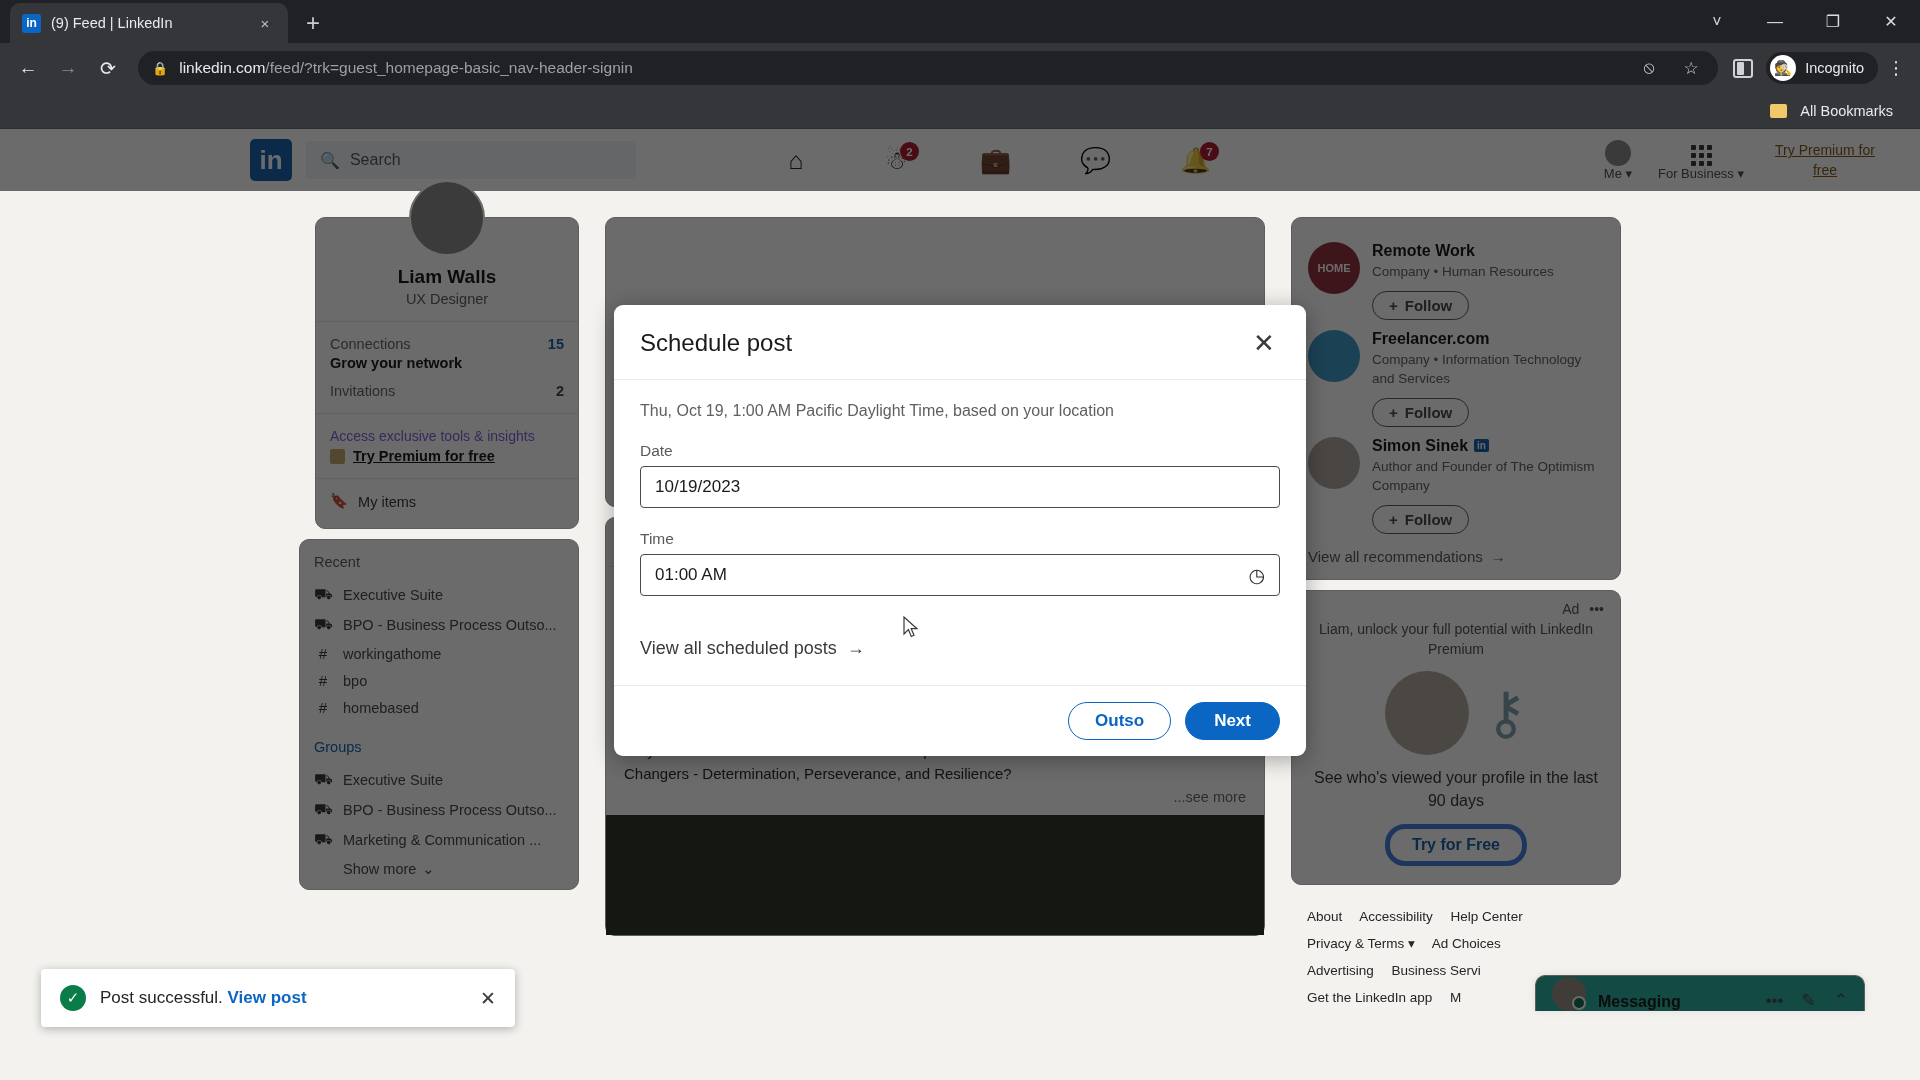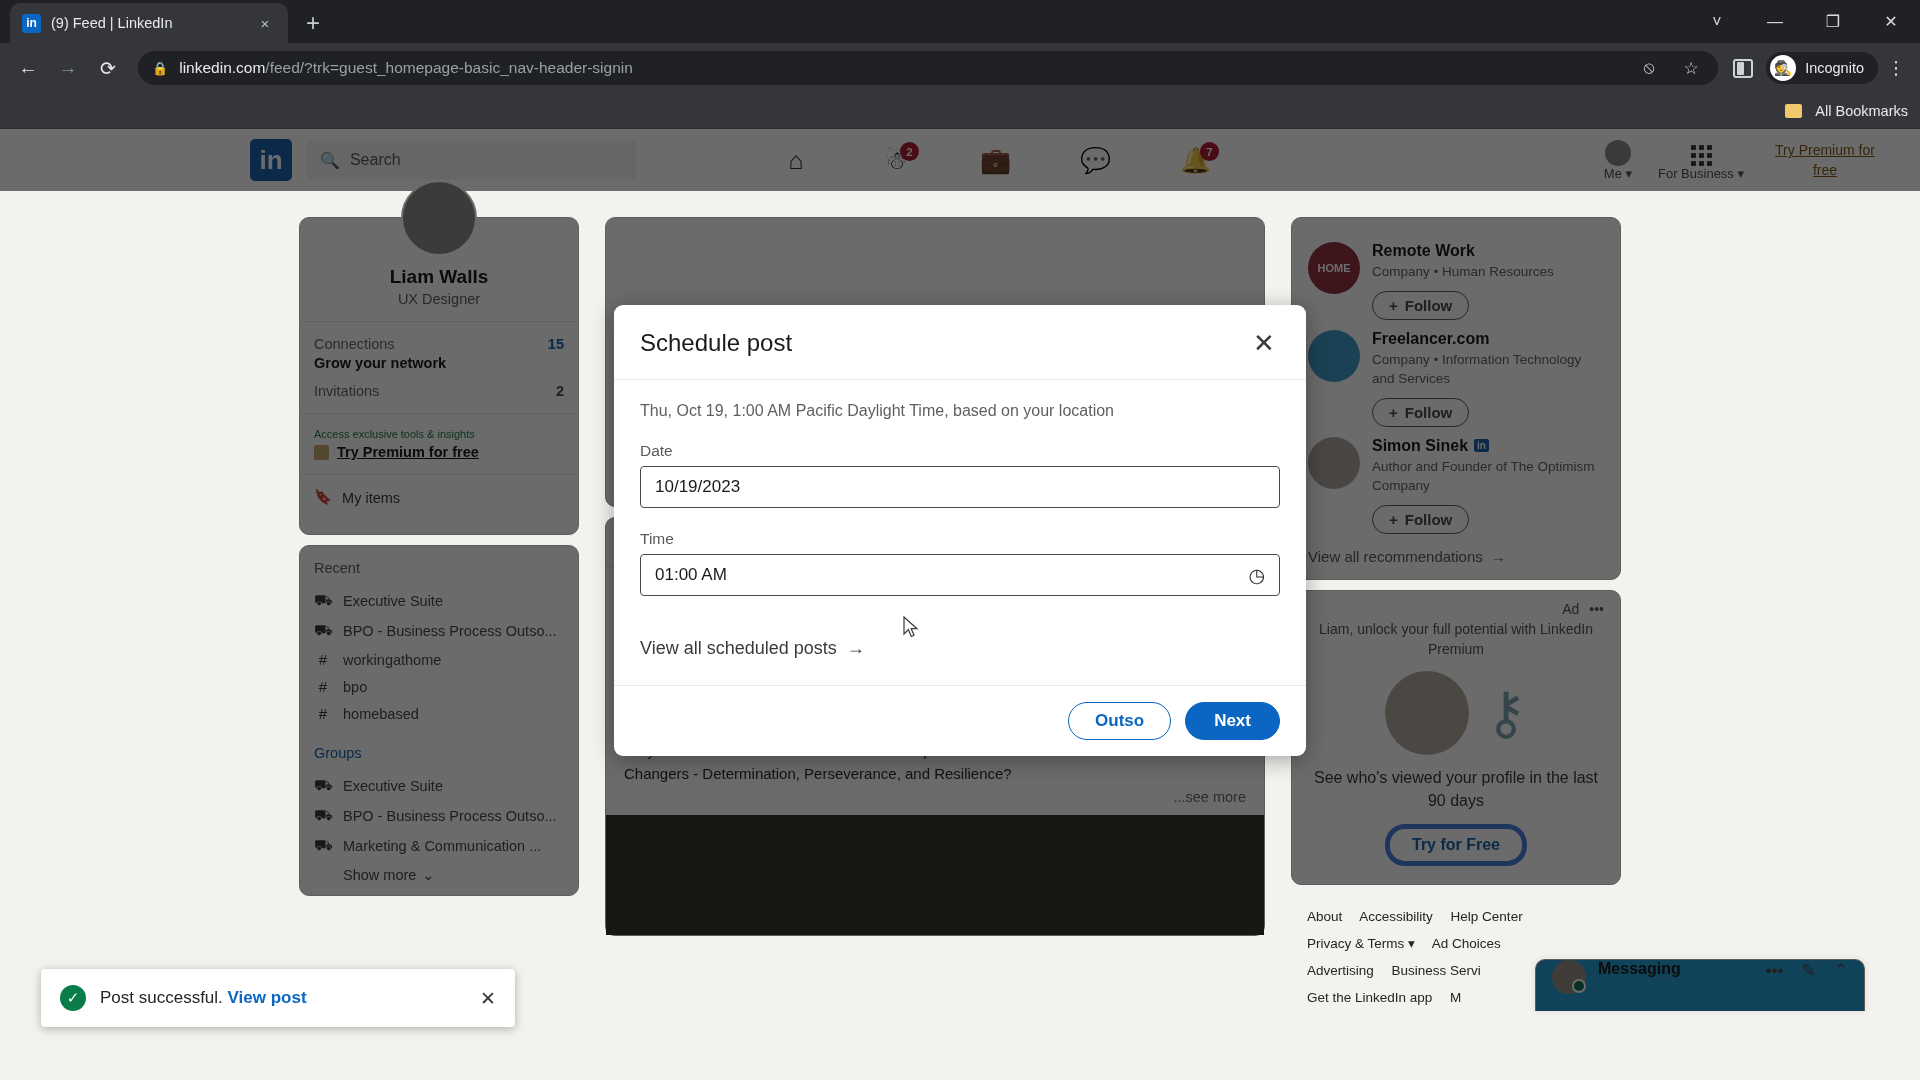--- a/index.html
+++ b/index.html
@@ -89,21 +89,21 @@
   }
   .incog-avatar {
     width: 26px; height: 26px; border-radius: 50%; background: #fff;
     display:flex;align-items:center;justify-content:center;font-size:15px;color:#202124;
   }
   .incognito-pill span { color: #e8eaed; font-size: 14.5px; }
   .kebab { color: #e8eaed; font-size: 18px; width: 28px; text-align: center; letter-spacing: 0; }
 
   .bookmarkbar {
     height: 36px; background: #35363a; display: flex; align-items: center;
-    justify-content: flex-end; padding-right: 12px; gap: 13px;
+    justify-content: flex-end; padding-right: 27px; gap: 13px;
     border-bottom: 1px solid #2b2c2f;
   }
   .bm-folder { width: 17px; height: 14px; background: #f1c96b; border-radius: 2px 2px 2px 2px; }
   .bookmarkbar span { color: #e8eaed; font-size: 14.5px; }
 
   
   .page {
     position: absolute; top: 129px; left: 0; width: 1920px; height: 951px;
     background: #f4f2ee; overflow: hidden;
   }
@@ -145,33 +145,33 @@
                grid-gap: 3px; }
   .grid-icon i { width: 5px; height: 5px; background: #3a3a3a; display:block; border-radius:1px;}
   .li-premium { color: #915907; font-size: 14px; text-decoration: underline; text-align: center;
                 line-height: 1.4; width: 110px; }
 
   .li-body { display: flex; gap: 26px; padding: 26px 0 0 0; justify-content: center; }
 
   .col-left { width: 280px; }
   .card { background: #fff; border: 1px solid #e0ded9; border-radius: 10px; }
 
-  .profile-card { padding: 0 0 28px; text-align: center; position: relative; overflow: visible; }
+  .profile-card { padding: 0 0 18px; text-align: center; position: relative; overflow: visible; margin-left: 16px; }
   .prof-av { width: 76px; height: 76px; border-radius: 50%; background: #8d8d8d;
              margin: -38px auto 0; border: 2px solid #fff; }
   .prof-name { font-size: 19px; font-weight: 600; color: #1b1b1b; margin-top: 10px; }
   .prof-sub { font-size: 14.5px; color: #5f5f5f; margin-top: 3px; }
   .divider { height: 1px; background: #e8e6e1; margin: 14px 0; }
   .row-stat { display: flex; justify-content: space-between; padding: 0 14px; font-size: 14.5px;
               color: #666; margin-bottom: 3px; }
   .row-stat b { color: #0a66c2; font-weight: 600; }
   .row-bold { text-align: left; padding: 0 14px; font-size: 14.5px; color: #1b1b1b; font-weight: 600;
               margin-bottom: 12px; }
   .prem-block { padding: 0 14px; text-align: left; }
-  .prem-sub { font-size: 11px; color: #15803d; }
+  .prem-sub { font-size: 14px; color: #8b5cf6; }
   .prem-link { display: flex; align-items: center; gap: 8px; margin-top: 4px; }
   .prem-sq { width: 15px; height: 15px; background: #cba860; border-radius: 2px; }
   .prem-link span { font-size: 14.5px; color: #1b1b1b; font-weight: 600; text-decoration: underline; }
   .myitems { display: flex; align-items: center; gap: 10px; padding: 0 14px; }
   .myitems span { font-size: 14.5px; color: #3a3a3a; font-weight: 500; }
 
   .recent-card { margin-top: 10px; padding: 14px 0 12px; }
   .sec-title { font-size: 14.5px; color: #5f5f5f; padding: 0 14px; margin-bottom: 10px; }
   .sec-title.blue { color: #0a66c2; }
   .li-item { display: flex; align-items: center; gap: 11px; padding: 5px 14px; }
@@ -233,23 +233,23 @@
   .ad-key { font-size: 58px; color: #7aa5b8; line-height: 1; }
   .ad-cap { font-size: 16px; color: #3a3a3a; line-height: 1.4; }
   .ad-btn { display: inline-block; margin-top: 12px; border: 5px solid #3b82f6;
             color: #0a66c2; border-radius: 20px; padding: 7px 22px; font-size: 16px; font-weight: 600; }
 
   .footer { padding: 18px 16px 0; font-size: 13.5px; color: #5a5a5a; line-height: 2.0; }
   .footer a { color: #5a5a5a; text-decoration: none; margin-right: 14px; }
 
   
   .msgbar {
-    position: absolute; right: 55px; bottom: 0; width: 330px; height: 52px;
-    background: #0ea5e9; border: 1px solid #e0ded9; border-bottom: none;
-    border-radius: 10px 10px 0 0; display: flex; align-items: flex-start;
+    position: absolute; right: 55px; bottom: 0; width: 330px; height: 36px;
+    background: #14b8a6; border: 1px solid #e0ded9; border-bottom: none;
+    border-radius: 10px 10px 0 0; display: flex; align-items: flex-end;
     padding: 0 16px; gap: 12px; box-shadow: 0 0 8px rgba(0,0,0,.08);
   }
   .msg-av { width: 34px; height: 34px; border-radius: 50%; background: #9b9186; position: relative; }
   .msg-av::after { content:""; position:absolute; right:0; bottom:1px; width:10px;height:10px;
                    border-radius:50%; background:#01754f; border:2px solid #fff;}
   .msgbar .t { font-size: 16px; font-weight: 600; color: #1b1b1b; }
   .msgbar .acts { margin-left: auto; display: flex; align-items: center; gap: 18px;
                   color: #4a4a4a; font-size: 17px; }
 
   

